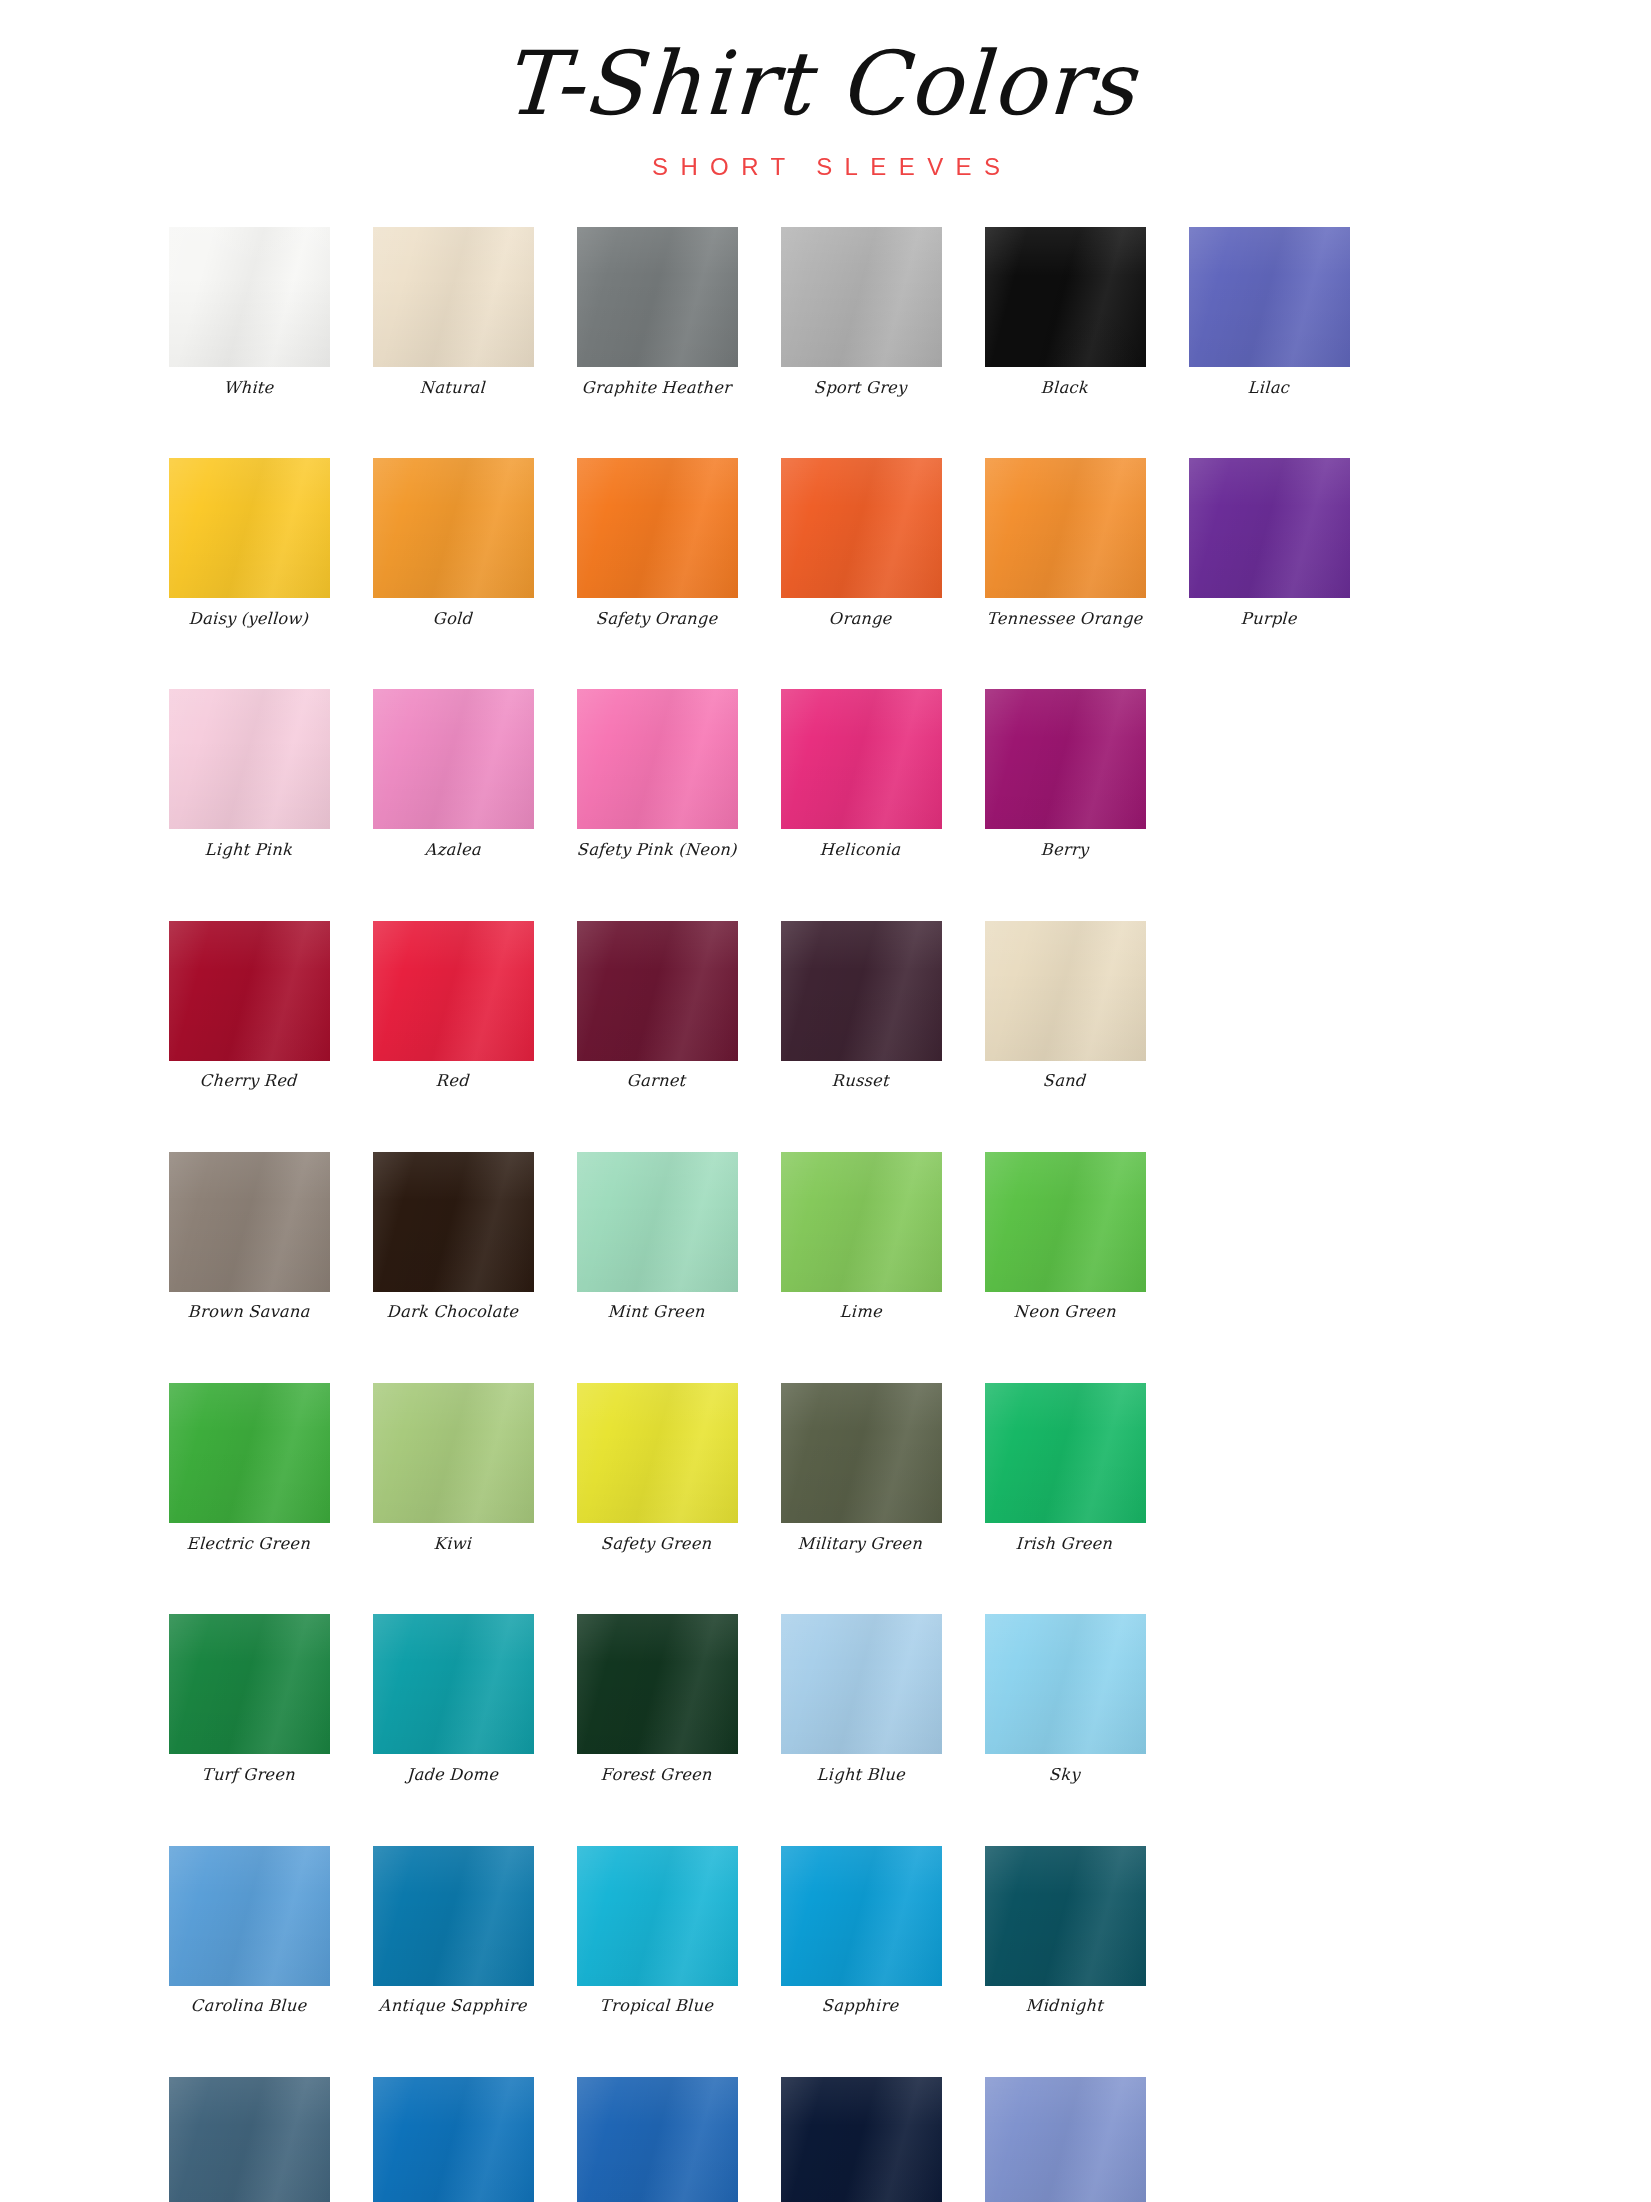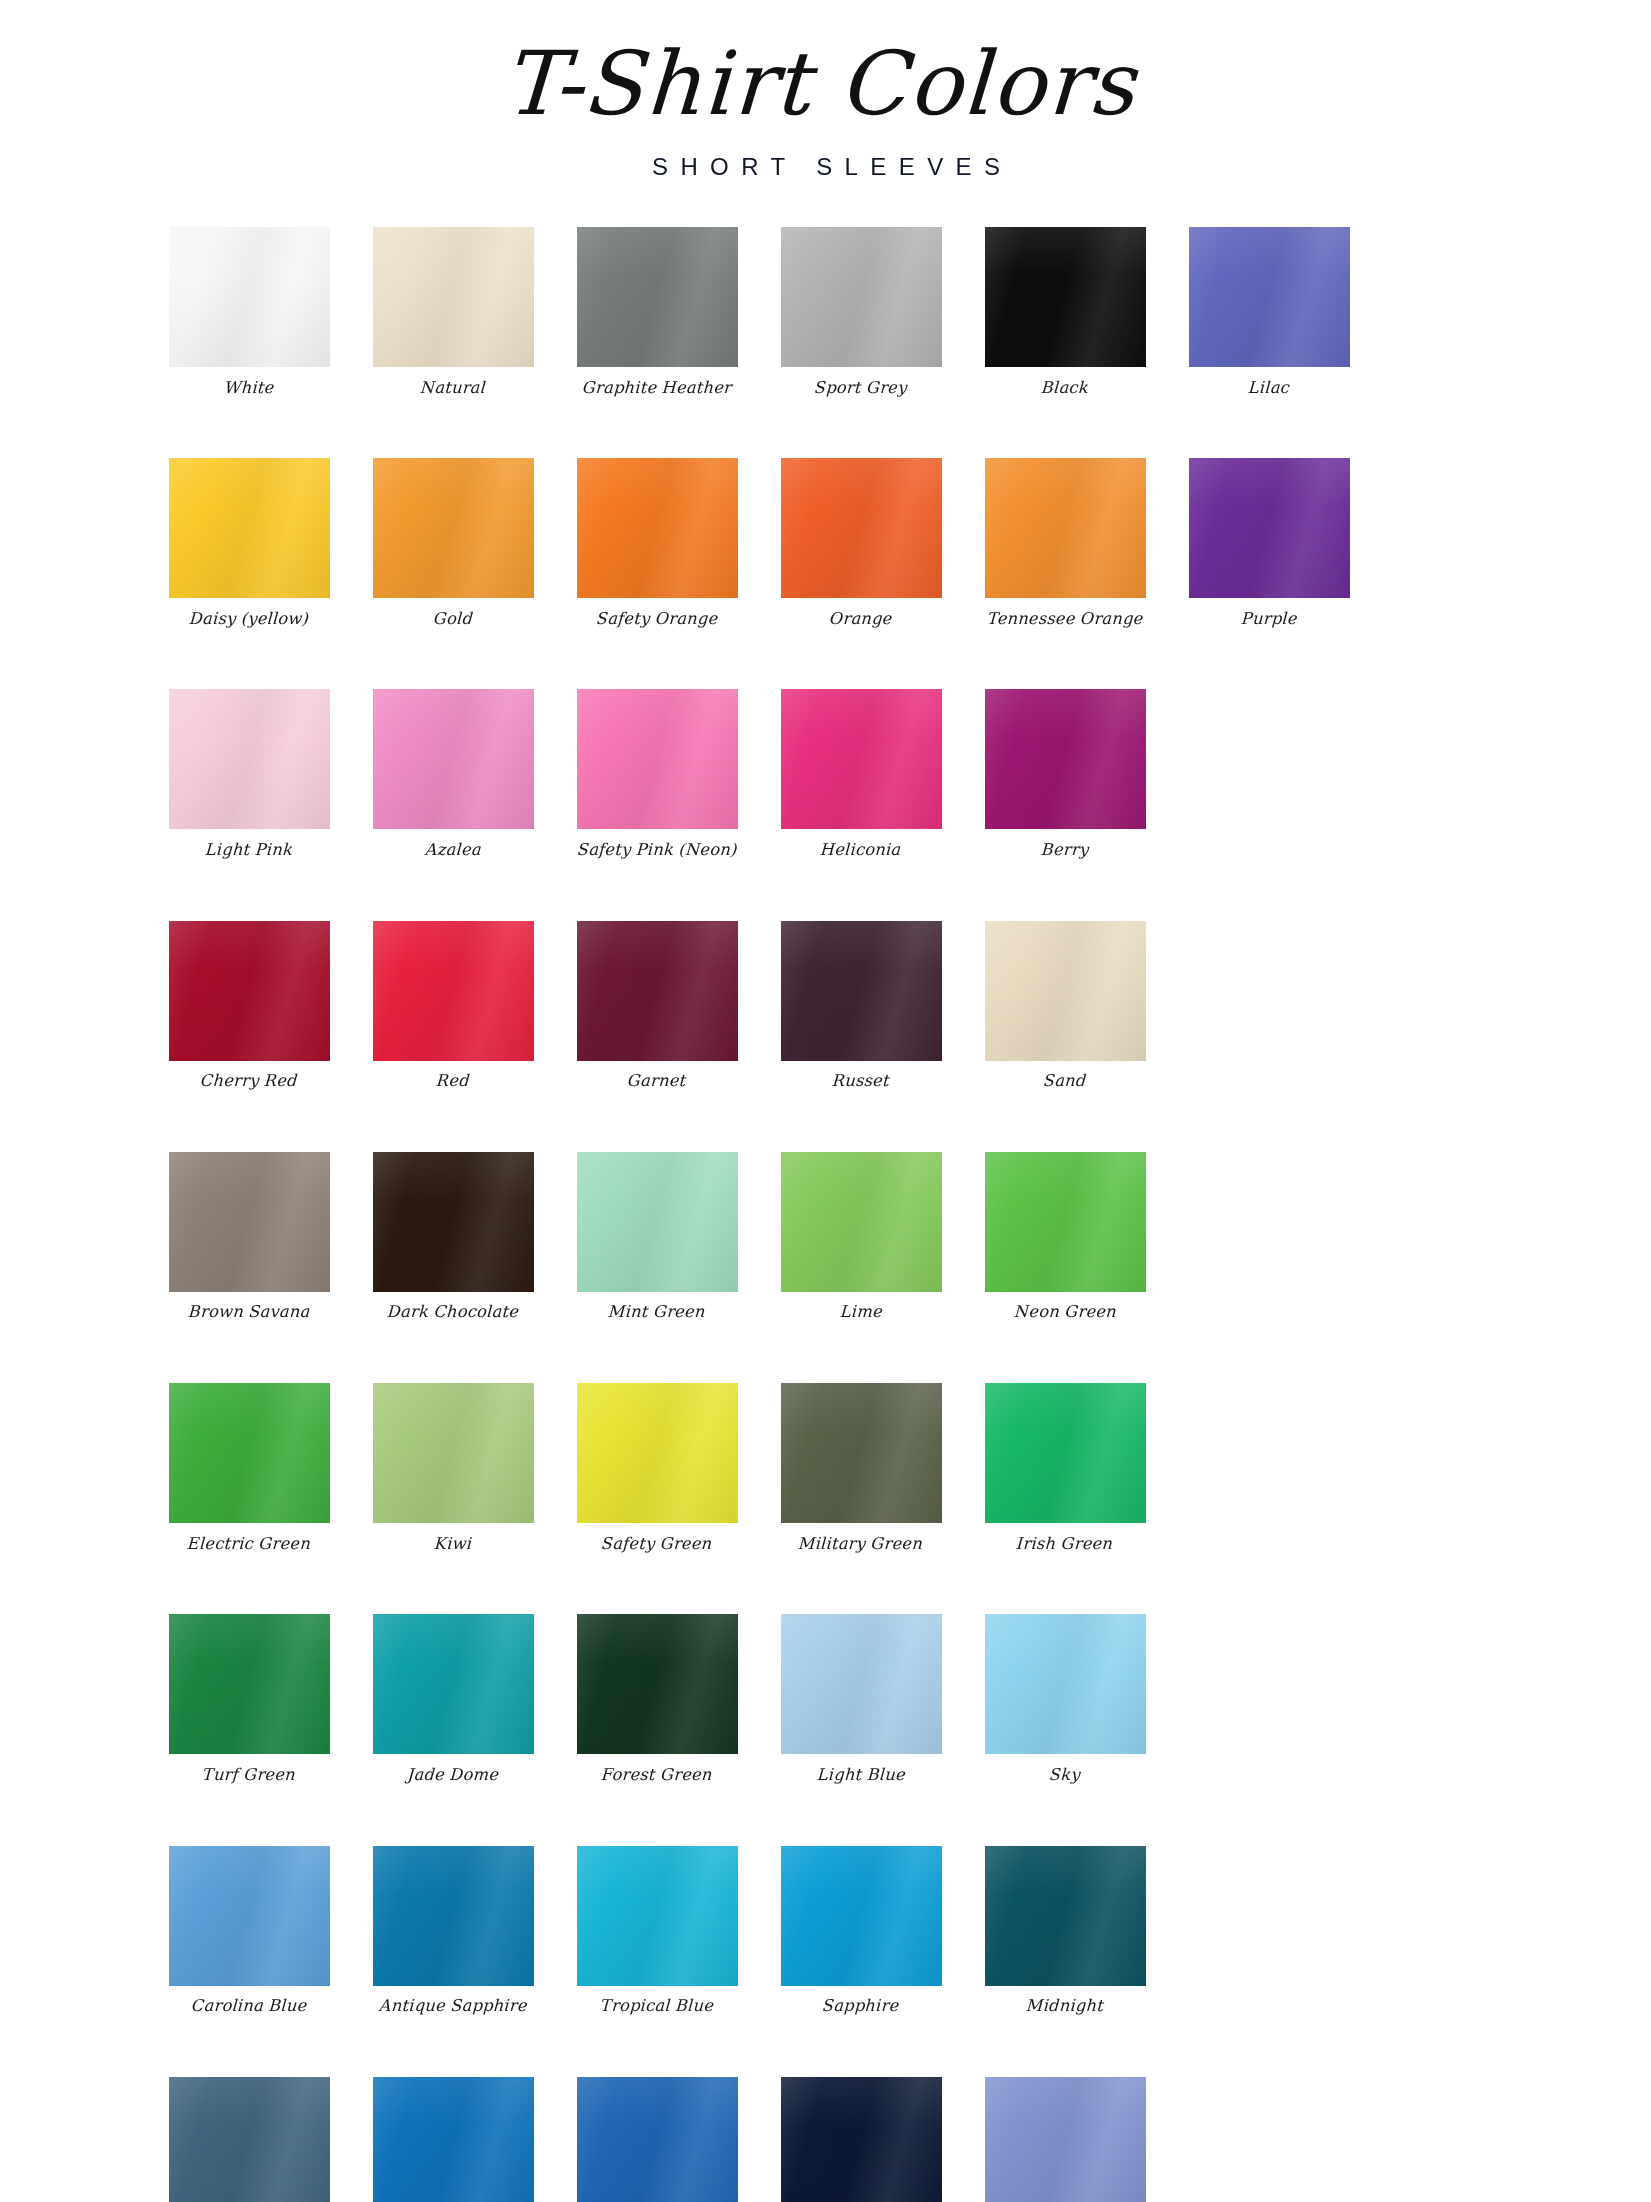--- a/index.html
+++ b/index.html
@@ -41,21 +41,21 @@
     transform: skewX(-6deg);
     display: inline-block;
   }
   .subtitle {
     margin-top: 25px;
     font-family: "Liberation Sans", sans-serif;
     font-weight: 300;
     font-size: 24px;
     letter-spacing: 12.4px;
     text-indent: 12.4px;
-    color: #0f172a;
+    color: #ef4444;
   }
 
   
   .grid {
     margin: 0 auto;
     padding-top: 46px;
     width: 1357px;
   }
   .row {
     display: flex;

